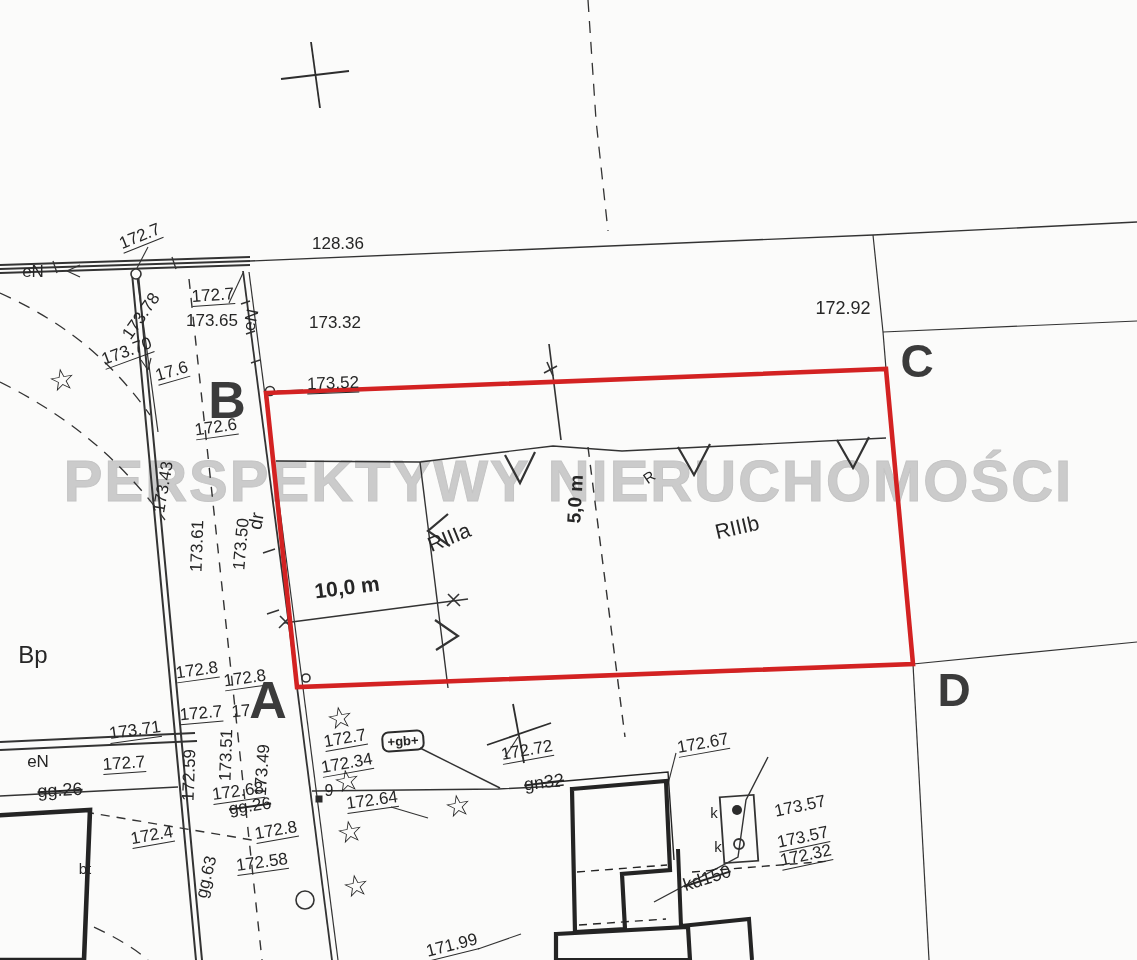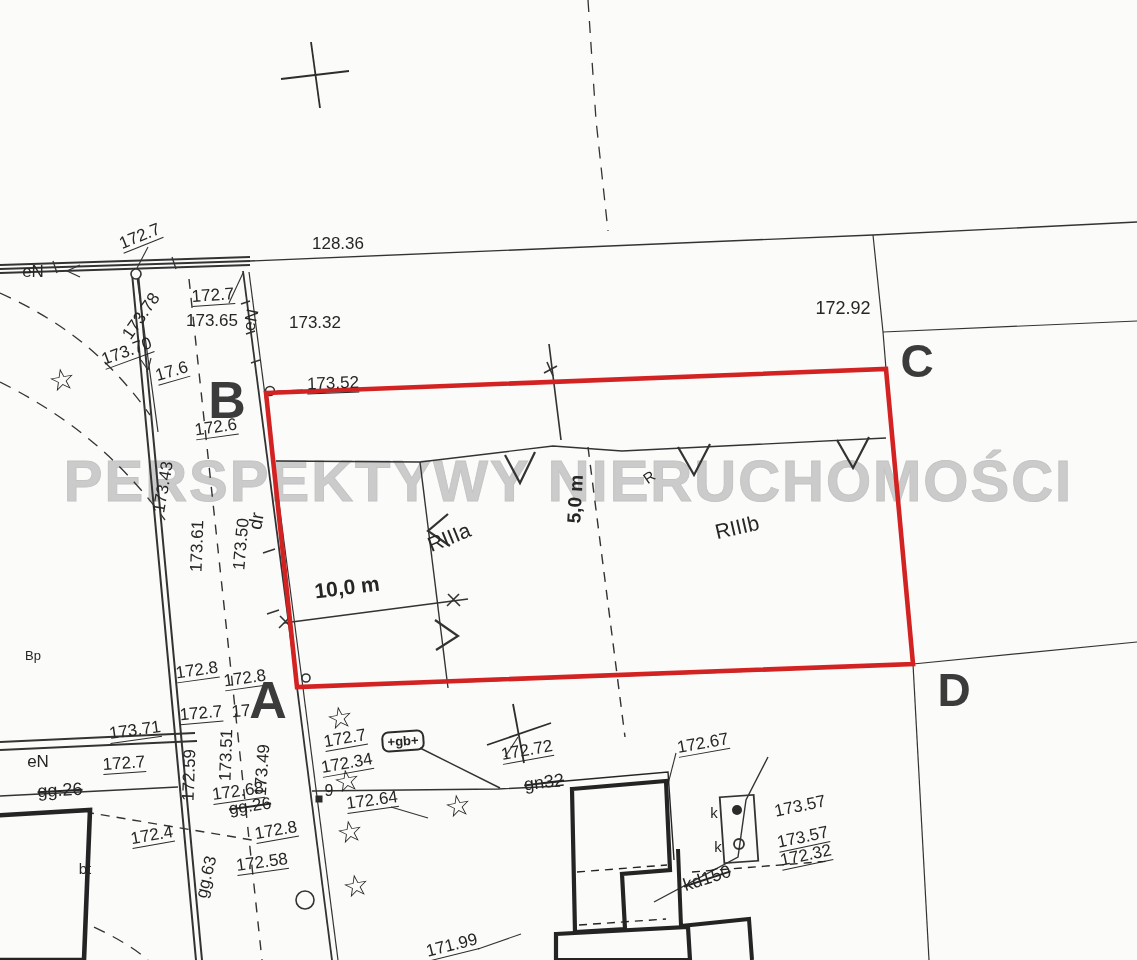--- a/index.html
+++ b/index.html
@@ -145,39 +145,39 @@
     <g>
       <polygon points="266,393 886,369 913,664 297,687" stroke="#d32222" stroke-width="4.6" fill="none"></polygon>
     </g>
   </svg>
 
   <div id="labels">
       <div class="lbl u" style="font-size: 17px; left: 140px; top: 237px; transform: translate(-50%, -50%) rotate(-22deg);">172.7</div>
       <div class="lbl" style="font-size: 17px; left: 338px; top: 243px; transform: translate(-50%, -50%) rotate(0deg);">128.36</div>
       <div class="lbl" style="font-size: 17px; left: 33px; top: 271px; transform: translate(-50%, -50%) rotate(0deg);">eN</div>
       <div class="lbl u" style="font-size: 17px; left: 213px; top: 296px; transform: translate(-50%, -50%) rotate(-4deg);">172.7</div>
-      <div class="lbl" style="font-size: 17px; left: 315px; top: 322px; transform: translate(-50%, -50%) rotate(0deg);">173.32</div>
+      <div class="lbl" style="font-size: 17px; left: 335px; top: 322px; transform: translate(-50%, -50%) rotate(0deg);">173.32</div>
       <div class="lbl" style="font-size: 18px; left: 843px; top: 308px; transform: translate(-50%, -50%) rotate(0deg);">172.92</div>
       <div class="lbl" style="font-size: 17px; left: 141px; top: 316px; transform: translate(-50%, -50%) rotate(-55deg);">173.78</div>
       <div class="lbl" style="font-size: 17px; left: 212px; top: 320px; transform: translate(-50%, -50%) rotate(0deg);">173.65</div>
       <div class="lbl u" style="font-size: 17px; left: 127px; top: 352px; transform: translate(-50%, -50%) rotate(-20deg);">173.70</div>
       <div class="lbl u" style="font-size: 17px; left: 172px; top: 372px; transform: translate(-50%, -50%) rotate(-16deg);">17.6</div>
       <div class="lbl u" style="font-size: 17px; left: 333px; top: 384px; transform: translate(-50%, -50%) rotate(-2deg);">173.52</div>
       <div class="lbl u" style="font-size: 17px; left: 216px; top: 428px; transform: translate(-50%, -50%) rotate(-8deg);">172.6</div>
       <div class="lbl" style="font-size: 17px; left: 251px; top: 320px; transform: translate(-50%, -50%) rotate(-78deg);">eN</div>
       <div class="lbl" style="font-size: 17px; left: 163px; top: 487px; transform: translate(-50%, -50%) rotate(-80deg);">173.43</div>
       <div class="lbl" style="font-size: 17px; left: 197px; top: 546px; transform: translate(-50%, -50%) rotate(-88deg);">173.61</div>
       <div class="lbl" style="font-size: 17px; left: 241px; top: 544px; transform: translate(-50%, -50%) rotate(-85deg);">173.50</div>
       <div class="lbl" style="font-size: 19px; left: 256px; top: 521px; transform: translate(-50%, -50%) rotate(-80deg);">dr</div>
       <div class="lbl" style="font-size: 21px; left: 449px; top: 537px; transform: translate(-50%, -50%) rotate(-22deg);">RIIIa</div>
       <div class="lbl" style="font-size: 21px; left: 737px; top: 527px; transform: translate(-50%, -50%) rotate(-13deg);">RIIIb</div>
       <div class="lbl" style="font-size: 15px; left: 649px; top: 477px; transform: translate(-50%, -50%) rotate(-35deg);">R</div>
       <div class="lbl" style="font-size: 19px; font-weight: 600; left: 575px; top: 499px; transform: translate(-50%, -50%) rotate(-87deg);">5,0 m</div>
       <div class="lbl" style="font-size: 21px; font-weight: 700; left: 347px; top: 587px; transform: translate(-50%, -50%) rotate(-7deg);">10,0 m</div>
-      <div class="lbl" style="font-size: 13px; left: 33px; top: 655px; transform: translate(-50%, -50%) rotate(0deg);">Bp</div>
+      <div class="lbl" style="font-size: 24px; left: 33px; top: 655px; transform: translate(-50%, -50%) rotate(0deg);">Bp</div>
       <div class="lbl u" style="font-size: 17px; left: 197px; top: 671px; transform: translate(-50%, -50%) rotate(-8deg);">172.8</div>
       <div class="lbl u" style="font-size: 17px; left: 245px; top: 679px; transform: translate(-50%, -50%) rotate(-8deg);">172.8</div>
       <div class="lbl u" style="font-size: 17px; left: 201px; top: 714px; transform: translate(-50%, -50%) rotate(-5deg);">172.7</div>
       <div class="lbl" style="font-size: 17px; left: 241px; top: 711px; transform: translate(-50%, -50%) rotate(-5deg);">17</div>
       <div class="lbl u" style="font-size: 17px; left: 135px; top: 731px; transform: translate(-50%, -50%) rotate(-8deg);">173.71</div>
       <div class="lbl" style="font-size: 17px; left: 189px; top: 775px; transform: translate(-50%, -50%) rotate(-88deg);">172.59</div>
       <div class="lbl" style="font-size: 17px; left: 226px; top: 755px; transform: translate(-50%, -50%) rotate(-88deg);">173.51</div>
       <div class="lbl" style="font-size: 17px; left: 262px; top: 770px; transform: translate(-50%, -50%) rotate(-86deg);">173.49</div>
       <div class="lbl" style="font-size: 17px; left: 38px; top: 761px; transform: translate(-50%, -50%) rotate(0deg);">eN</div>
       <div class="lbl u" style="font-size: 17px; left: 124px; top: 764px; transform: translate(-50%, -50%) rotate(-4deg);">172.7</div>

